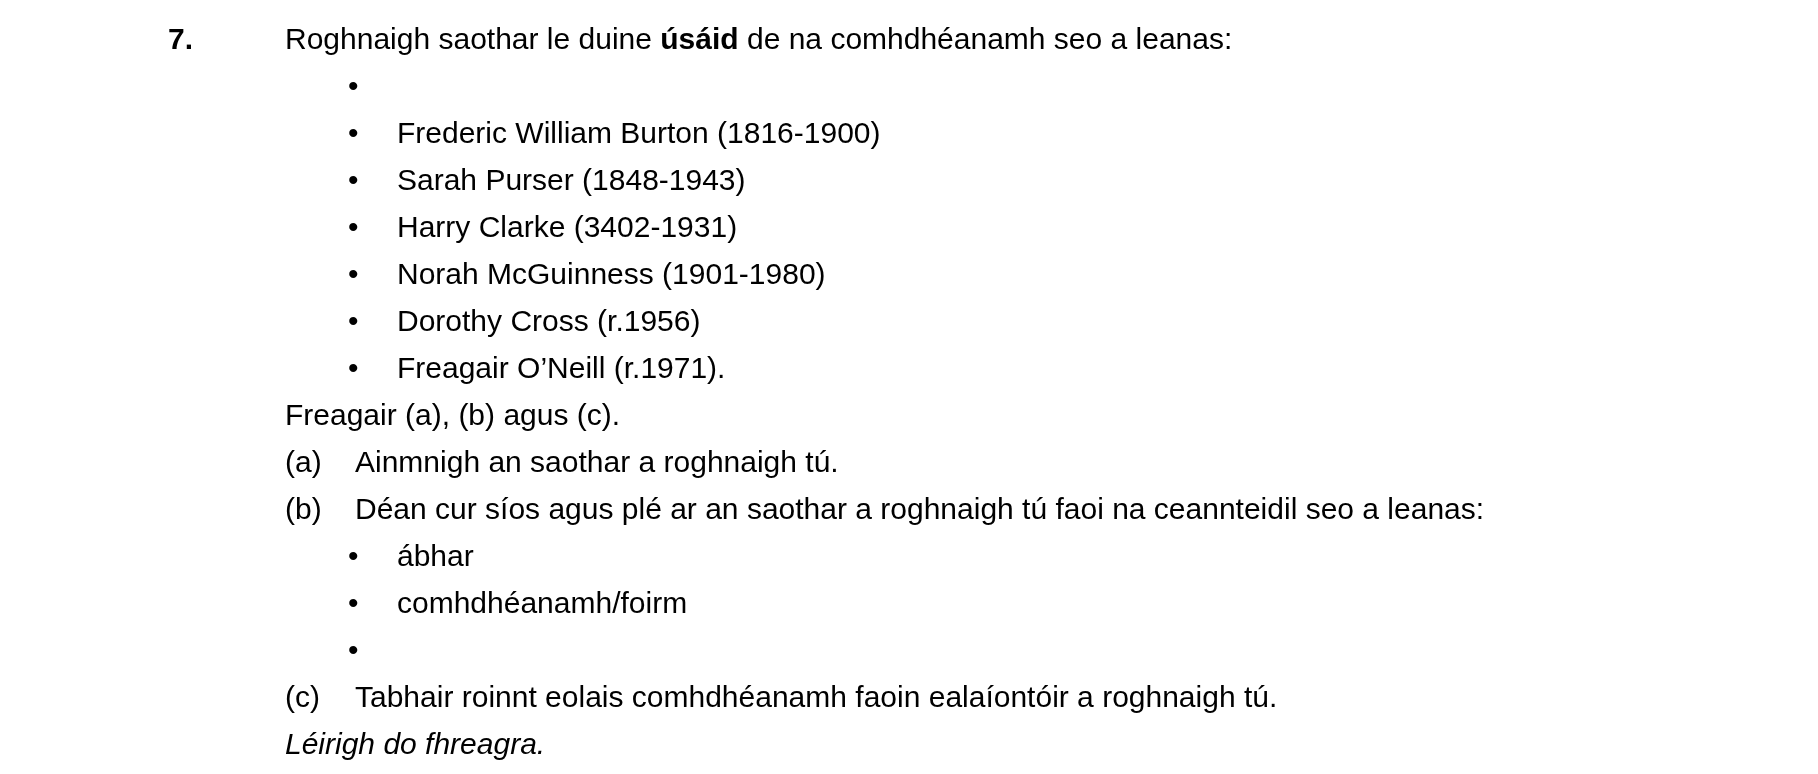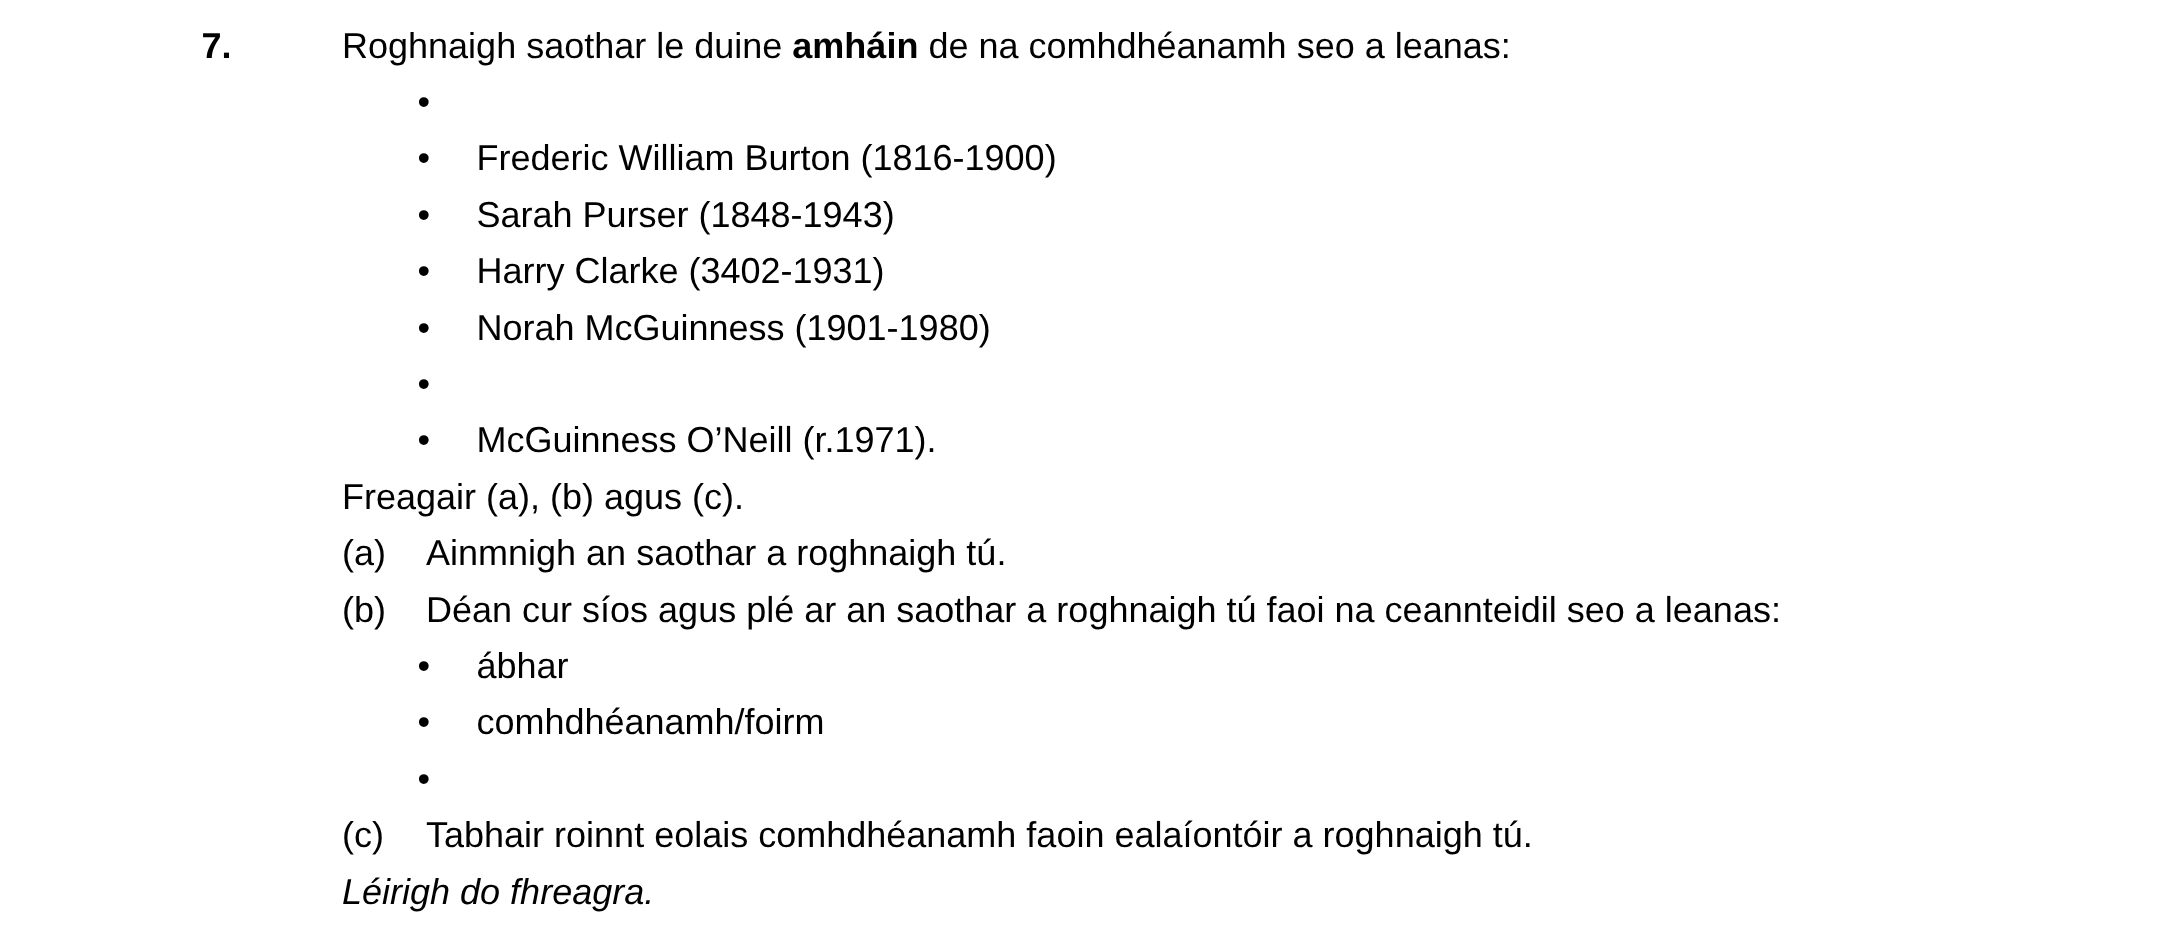--- a/index.html
+++ b/index.html
@@ -63,21 +63,21 @@
   .closing { font-style: italic; }
 </style>
 </head>
 <body>
 
 <div class="doc">
   <div class="q-row">
     <div class="q-num">7.</div>
     <div class="q-body">
 
-      <div><span>Roghnaigh saothar le duine </span><span class="bold">amháin</span><span> de na comhdhéanamh seo a leanas:</span></div>
+      <div><span>Roghnaigh saothar le duine </span><span class="bold">úsáid</span><span> de na comhdhéanamh seo a leanas:</span></div>
 
       <ul class="bullet-list">
         <li>
           <span class="bullet">•</span>
         </li>
         <li>
           <span class="bullet">•</span>
           <span>Frederic William Burton (1816-1900)</span>
         </li>
         <li>
@@ -87,24 +87,25 @@
         <li>
           <span class="bullet">•</span>
           <span>Harry Clarke (3402-1931)</span>
         </li>
         <li>
           <span class="bullet">•</span>
           <span>Norah McGuinness (1901-1980)</span>
         </li>
         <li>
           <span class="bullet">•</span>
+          <span>Dorothy Cross (r.1956)</span>
         </li>
         <li>
           <span class="bullet">•</span>
-          <span>McGuinness O’Neill (r.1971).</span>
+          <span>Freagair O’Neill (r.1971).</span>
         </li>
       </ul>
 
       <div>Freagair (a), (b) agus (c).</div>
 
       <div class="part">
         <span class="part-label">(a)</span>
         <span class="part-text">Ainmnigh an saothar a roghnaigh tú.</span>
       </div>
 

